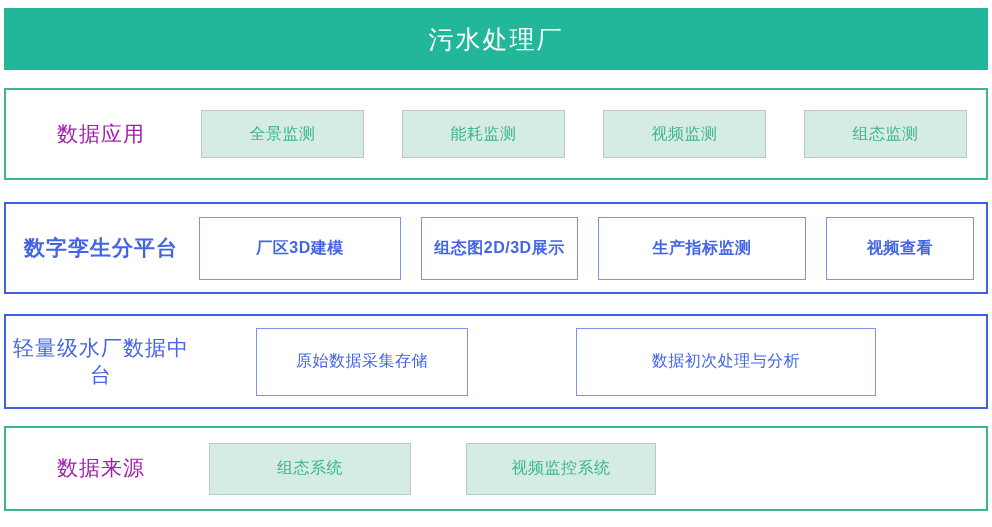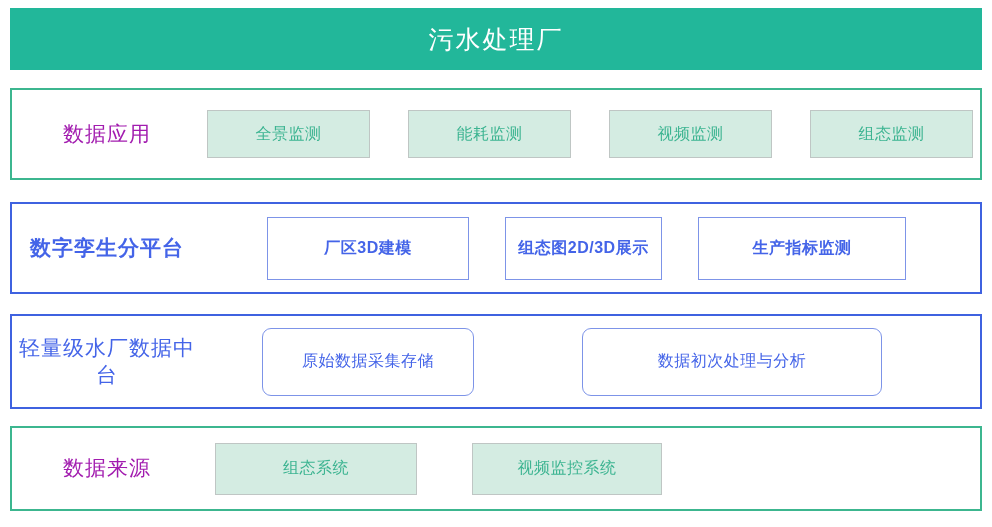--- a/index.html
+++ b/index.html
@@ -11,21 +11,21 @@
     width: 992px;
     height: 527px;
     font-family: "Liberation Sans", "DejaVu Sans", sans-serif;
     overflow: hidden;
   }
   #diagram {
     position: relative;
     width: 992px;
     height: 527px;
     box-sizing: border-box;
-    padding: 0 10px;
+    padding: 0 4px;
     display: flex;
     flex-direction: column;
   }
 
   
   .header {
     height: 62px;
     margin-top: 8px;
     background: #22b79a;
     color: #ffffff;
@@ -88,31 +88,31 @@
     color: #4464e8;
   }
 
   
   #row-apps { height: 92px; margin-top: 18px; }
   #row-apps .row-items { justify-content: flex-start; padding-left: 5px; }
   #row-apps .box { width: 163px; height: 48px; margin-right: 38px; }
 
   
   #row-twin { height: 92px; margin-top: 22px; font-weight: bold; }
-  #row-twin .row-items { justify-content: center; padding-left: 3px; gap: 24px; }
+  #row-twin .row-items { justify-content: space-between; padding-left: 3px; }
   #row-twin .box { height: 63px; margin-right: 12px; }
   #row-twin .box:nth-child(1) { width: 202px; }
   #row-twin .box:nth-child(2) { width: 157px; }
   #row-twin .box:nth-child(3) { width: 208px; }
   #row-twin .box:nth-child(4) { width: 148px; }
 
   
   #row-mid { height: 95px; margin-top: 20px; }
   #row-mid .row-items { justify-content: flex-start; padding-left: 60px; }
-  #row-mid .box { height: 68px; margin-right: 108px; border-radius: 9px; }
+  #row-mid .box { height: 68px; margin-right: 108px; }
   #row-mid .box:nth-child(1) { width: 212px; }
   #row-mid .box:nth-child(2) { width: 300px; }
 
   
   #row-src { height: 85px; margin-top: 17px; }
   #row-src .row-items { justify-content: flex-start; padding-left: 13px; }
   #row-src .box { height: 52px; }
   #row-src .box:nth-child(1) { width: 202px; margin-right: 55px; }
   #row-src .box:nth-child(2) { width: 190px; margin-right: 73px; }
   #row-src .box:nth-child(3) { width: 168px; }
@@ -135,20 +135,21 @@
       <div class="box mint">组态监测</div>
     </div>
   </div>
 
   <div class="row blue" id="row-twin">
     <div class="row-label">数字孪生分平台</div>
     <div class="row-items">
       <div class="box plain">厂区3D建模</div>
       <div class="box plain">组态图2D/3D展示</div>
       <div class="box plain">生产指标监测</div>
+      <div class="box plain">视频查看</div>
     </div>
   </div>
 
   <div class="row blue" id="row-mid">
     <div class="row-label">轻量级水厂数据中台</div>
     <div class="row-items">
       <div class="box plain">原始数据采集存储</div>
       <div class="box plain">数据初次处理与分析</div>
     </div>
   </div>

